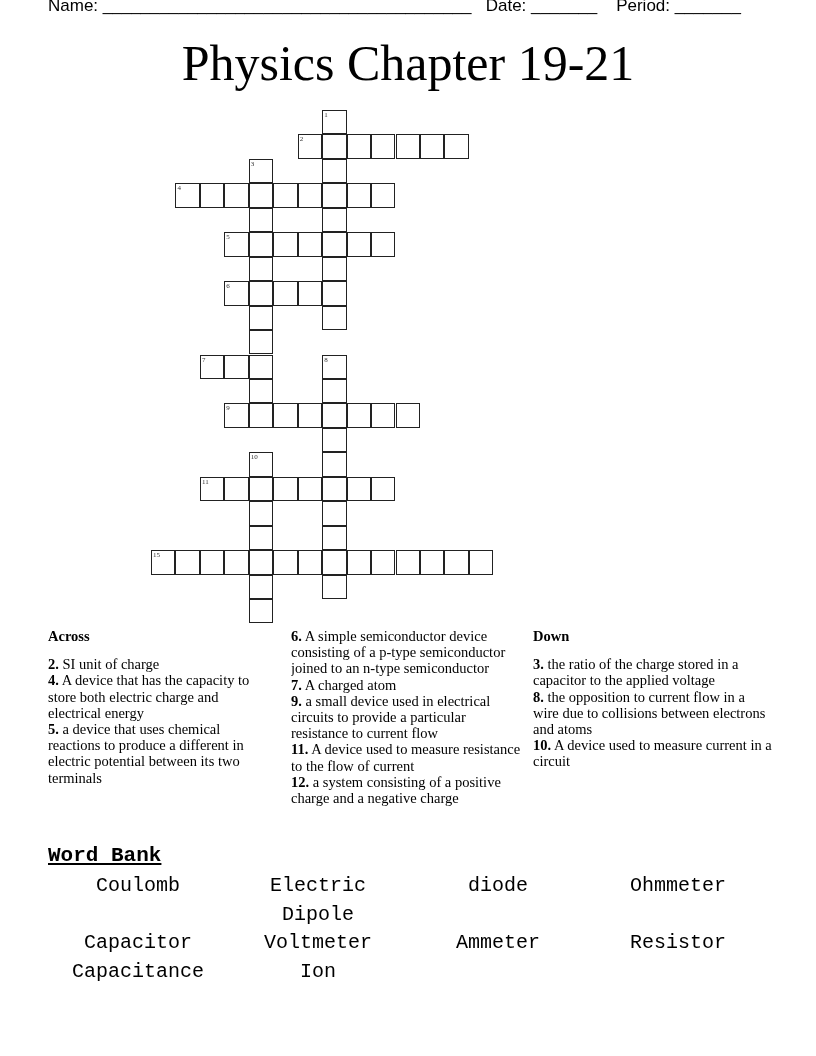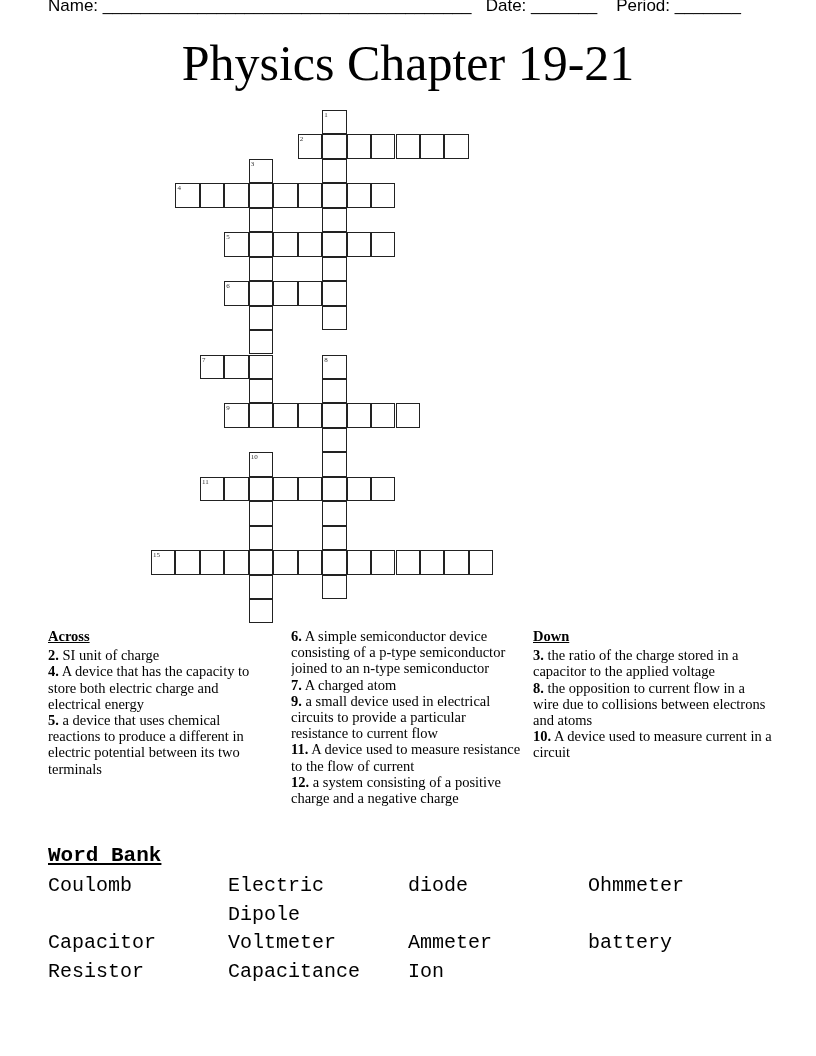--- a/index.html
+++ b/index.html
@@ -18,34 +18,34 @@
       border: 1.4px solid #222; background: #fff;
     }
     .cell .num {
       position: absolute; top: 0px; left: 1px;
       font-family: "Liberation Serif", serif; font-size: 7px; line-height: 8px; color: #333;
     }
     .clues {
       position: absolute; top: 628px;
       font-family: "Liberation Serif", serif; font-size: 14.5px; line-height: 16.2px;
     }
-    .clues .head { font-weight: bold; text-decoration: underline; margin-bottom: 3px; display:block; }
+    .clues .head { font-weight: bold; margin-bottom: 12px; display:block; }
     .clue b { font-weight: bold; }
     .clue { display: block; }
     .col-across { left: 48px; width: 225px; }
     .col-across2 { left: 291px; width: 232px; }
     .col-down { left: 533px; width: 240px; }
     .col-across2 { overflow: hidden; height: 212px; }
     .wordbank {
       position: absolute; top: 844px; left: 48px; width: 720px;
       font-family: Liberation Mono, monospace;
     }
     .wordbank .wb-title { font-size: 21px; font-weight: bold; text-decoration: underline; display:block; height: 28px; }
     .wb-grid { display: grid; grid-template-columns: 180px 180px 180px 180px; row-gap: 0px; }
-    .wb-grid span { font-size: 20px; line-height: 28.5px; }
+    .wb-grid span { font-size: 20px; line-height: 28.5px; text-align: center; }
   </style>
 </head>
 <body>
 
 <div class="header-line"><span>Name: _______________________________________</span>   <span>Date: _______</span>    <span>Period: _______</span></div>
 
 <div class="title">Physics Chapter 19-21</div>
 
 <div class="grid" id="grid">
     <div class="cell" style="left: 322.15px; top: 110px;">
@@ -183,18 +183,17 @@
 <div class="wordbank">
   <span class="wb-title">Word Bank</span>
   <div class="wb-grid">
     <span>Coulomb</span>
     <span>Electric Dipole</span>
     <span>diode</span>
     <span>Ohmmeter</span>
     <span>Capacitor</span>
     <span>Voltmeter</span>
     <span>Ammeter</span>
-    <span>battery</span>
     <span>Resistor</span>
     <span>Capacitance</span>
     <span>Ion</span>
   </div>
 </div>
 
 </body></html>

